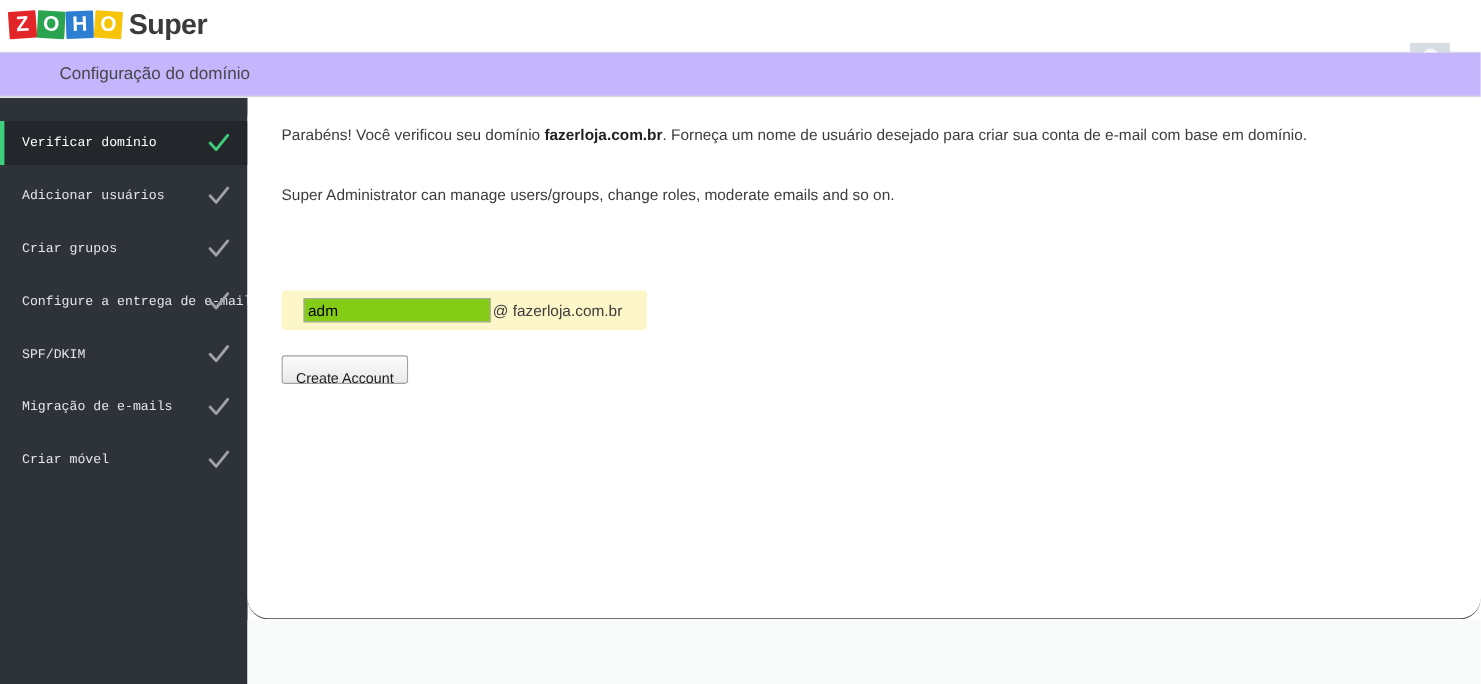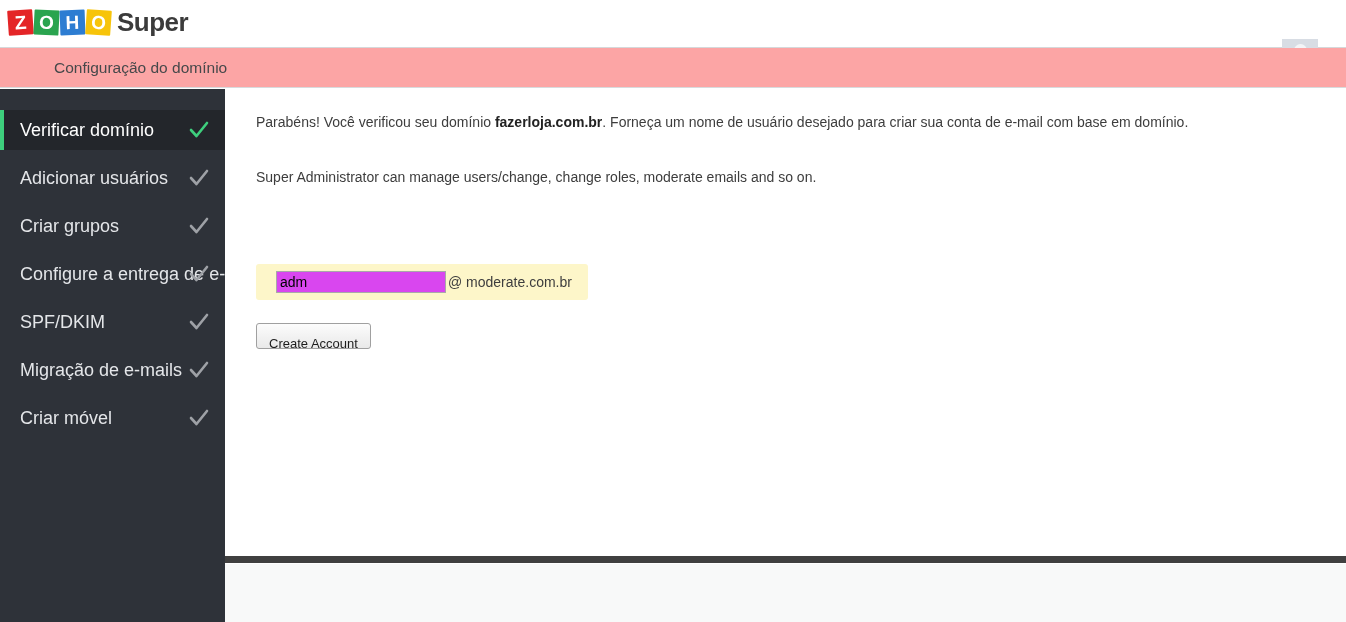--- a/index.html
+++ b/index.html
@@ -95,21 +95,21 @@
     border-left: 5px solid transparent;
     border-right: 5px solid transparent;
     border-top: 6px solid #55595e;
   }
 
   
   .titlebar {
     position: absolute;
     left: 0; top: 48px;
     width: 1346px; height: 40px;
-    background: #fca5a5;
+    background: #c4b5fd;
     border-bottom: 1px solid #d7dbdd;
   }
   .titlebar .title {
     position: absolute;
     left: 54px; top: 11px;
     font-size: 15.5px;
     color: #46484a;
   }
 
   
@@ -123,23 +123,24 @@
     position: absolute;
     left: 0;
     width: 225px;
     height: 40px;
     display: flex;
     align-items: center;
   }
   .nav-item .label {
     position: absolute;
     left: 20px;
-    font-size: 18px;
+    font-size: 12px;
     color: #e4e6e9;
     white-space: nowrap;
+    font-family: Liberation Mono, monospace;
   }
   .nav-item .check {
     position: absolute;
     left: 188px;
     width: 22px;
     height: 22px;
   }
   .nav-item.active { background: #23262b; }
   .nav-item.active .green-bar {
     position: absolute;
@@ -156,21 +157,22 @@
     border-left: 20px solid #23262b;
   }
   .nav-item.active .label { color: #ffffff; }
 
   
   .content {
     position: absolute;
     left: 225px; top: 89px;
     width: 1121px; height: 474px;
     background: #ffffff;
-    border-bottom: 7px solid #404040;
+    border-bottom: 1px solid #404040;
+    border-radius: 19px;
   }
   .footer {
     position: absolute;
     left: 225px; top: 564px;
     width: 1121px; height: 58px;
     background: #f8f9f9;
   }
   .p-intro {
     position: absolute;
     left: 31px; top: 25px;
@@ -195,21 +197,21 @@
     width: 332px; height: 36px;
     background: #fdf6c9;
     border-radius: 3px;
     display: flex;
     align-items: center;
   }
   .email-box .uname {
     margin-left: 20px;
     width: 170px; height: 22px;
     border: 1px solid #a9a9a9;
-    background: #d946ef;
+    background: #84cc16;
     font-family: "Liberation Sans", sans-serif;
     font-size: 14px;
     color: #000000;
     padding: 1px 3px;
     outline: none;
   }
   .email-box .domain {
     margin-left: 2px;
     font-size: 14px;
     color: #3d3d3d;
@@ -330,24 +332,24 @@
   </div>
 </div>
 
 <div class="content">
 
   <div class="p-intro">
     <span>Parabéns! Você verificou seu domínio </span><b>fazerloja.com.br</b><span>. Forneça um nome de usuário desejado para criar sua conta de e-mail com base em domínio.</span>
   </div>
 
   <div class="p-block">
-    <div class="l2">Super Administrator can manage users/change, change roles, moderate emails and so on.</div>
+    <div class="l2">Super Administrator can manage users/groups, change roles, moderate emails and so on.</div>
   </div>
 
   <div class="email-box">
     <input class="uname" type="text" value="adm" style="">
-    <span class="domain">@ moderate.com.br</span>
+    <span class="domain">@ fazerloja.com.br</span>
   </div>
 
   <button class="btn-create">Create Account</button>
 </div>
 
 <div class="footer"></div>
 
 </body></html>

